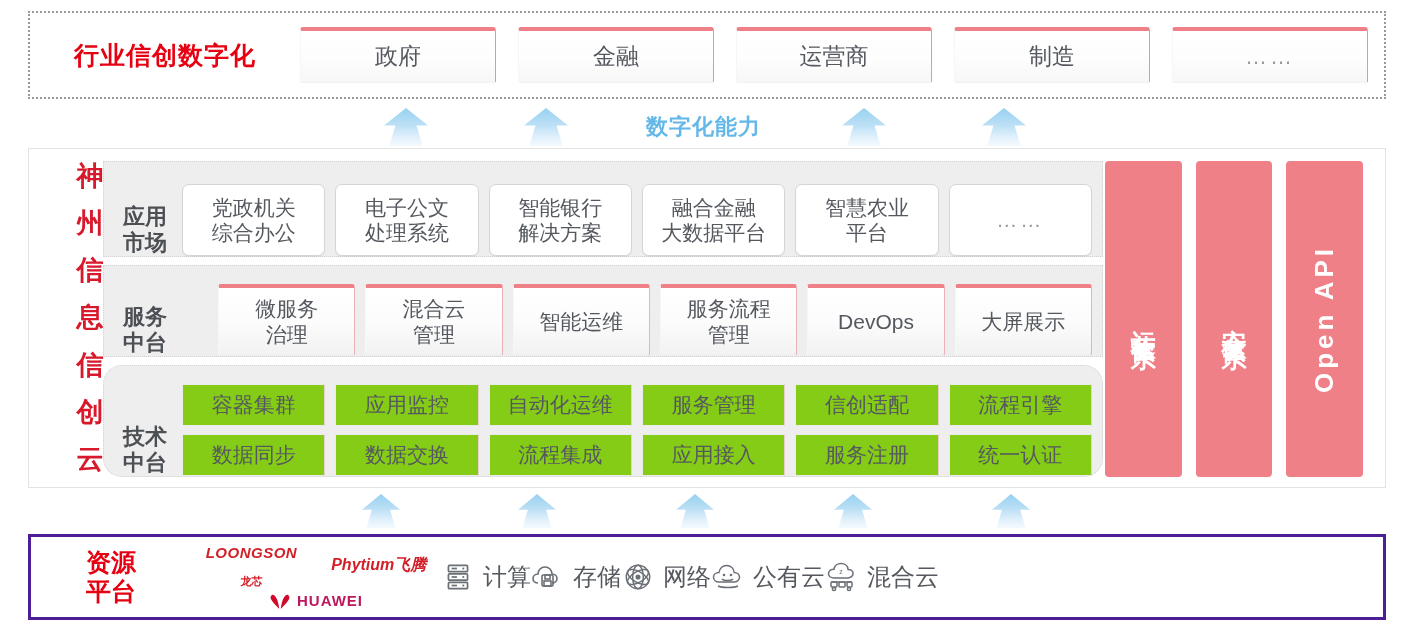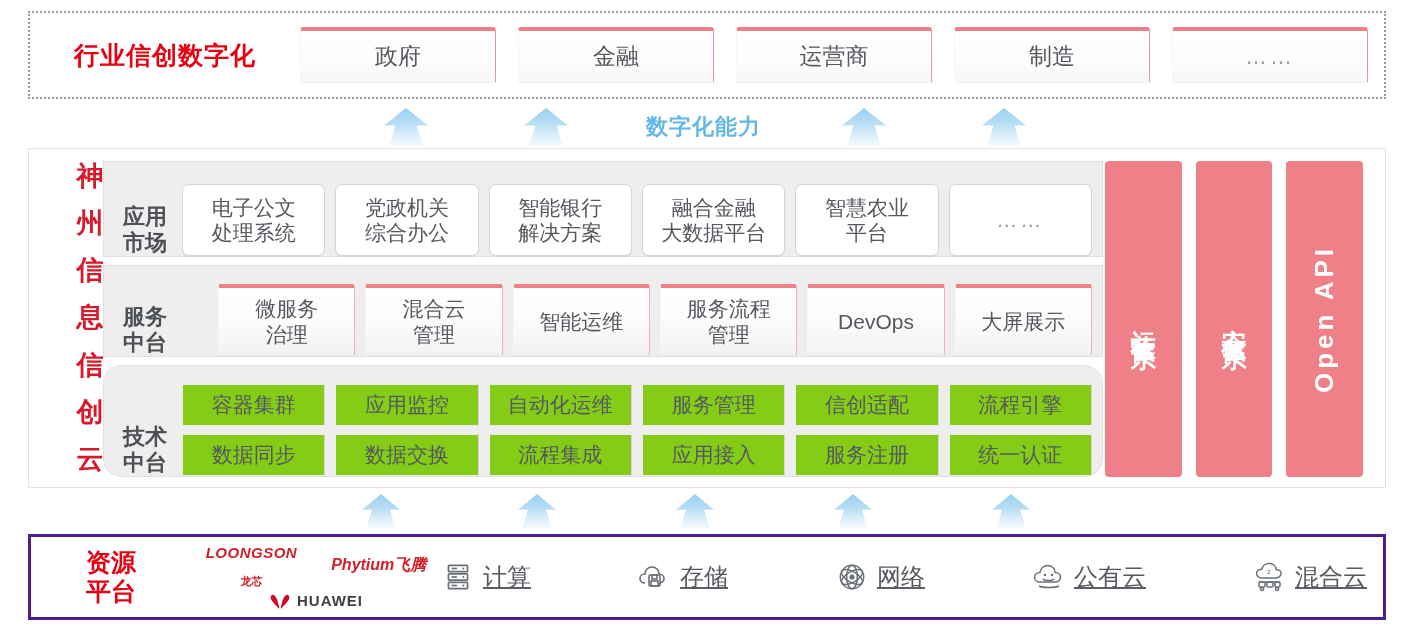--- a/index.html
+++ b/index.html
@@ -182,23 +182,23 @@
   .logo-loongson .lg-en{
     color:#d21f28;font-size:15px;font-weight:bold;
     font-style:italic;letter-spacing:.5px;
   }
   .logo-loongson .lg-cn{color:#d21f28;font-size:11px;font-weight:bold;margin-top:16px;}
   .logo-phytium{
     color:#d21f28;font-size:16px;font-weight:bold;font-style:italic;
   }
   .logo-huawei{display:flex;align-items:center;gap:6px;}
   .logo-huawei .hw-mark{width:22px;height:18px;}
-  .logo-huawei .hw-txt{color:#404040;font-size:15px;font-weight:bold;letter-spacing:1px;text-align:right;}
-
-  .res-items{flex:1;display:flex;align-items:center;justify-content:space-between;padding-right:16px;text-decoration:underline;}
+  .logo-huawei .hw-txt{color:#be185d;font-size:15px;font-weight:bold;letter-spacing:1px;text-align:right;}
+
+  .res-items{flex:1;display:flex;align-items:center;justify-content:flex-start;padding-right:16px;}
   .res-item{display:flex;align-items:center;gap:8px;}
   .res-item .ri-icon{width:34px;height:34px;display:block;}
   .res-item .ri-label{font-size:24px;color:#55595f;}
 </style>
 </head>
 <body>
 
 <div class="canvas">
 
   <div class="industry-band">
@@ -233,28 +233,28 @@
     <div class="rows">
 
       <div class="band app">
         <div class="band-label">
           <div>应用</div>
           <div>市场</div>
         </div>
         <div class="band-cards">
           <div class="card app">
             <div>
+              <div>党政机关</div>
+              <div>综合办公</div>
+            </div>
+          </div>
+          <div class="card app">
+            <div>
               <div>电子公文</div>
               <div>处理系统</div>
-            </div>
-          </div>
-          <div class="card app">
-            <div>
-              <div>党政机关</div>
-              <div>综合办公</div>
             </div>
           </div>
           <div class="card app">
             <div>
               <div>智能银行</div>
               <div>解决方案</div>
             </div>
           </div>
           <div class="card app">
             <div>

